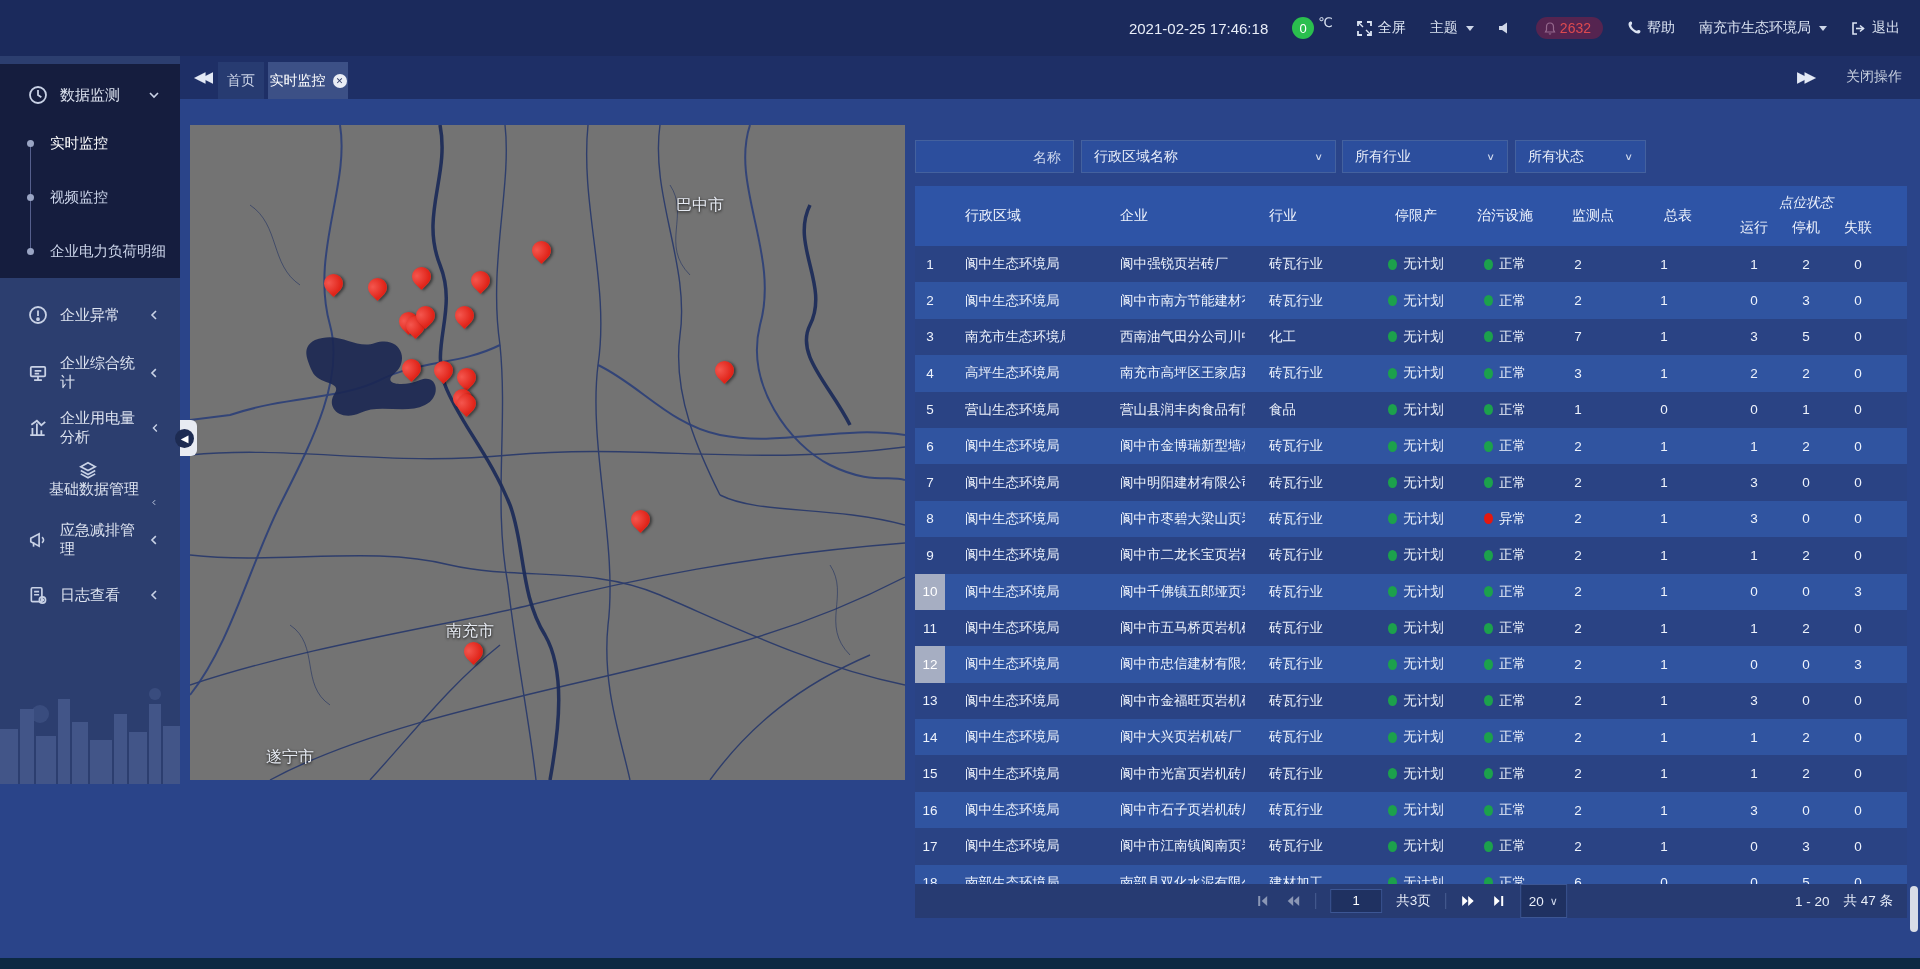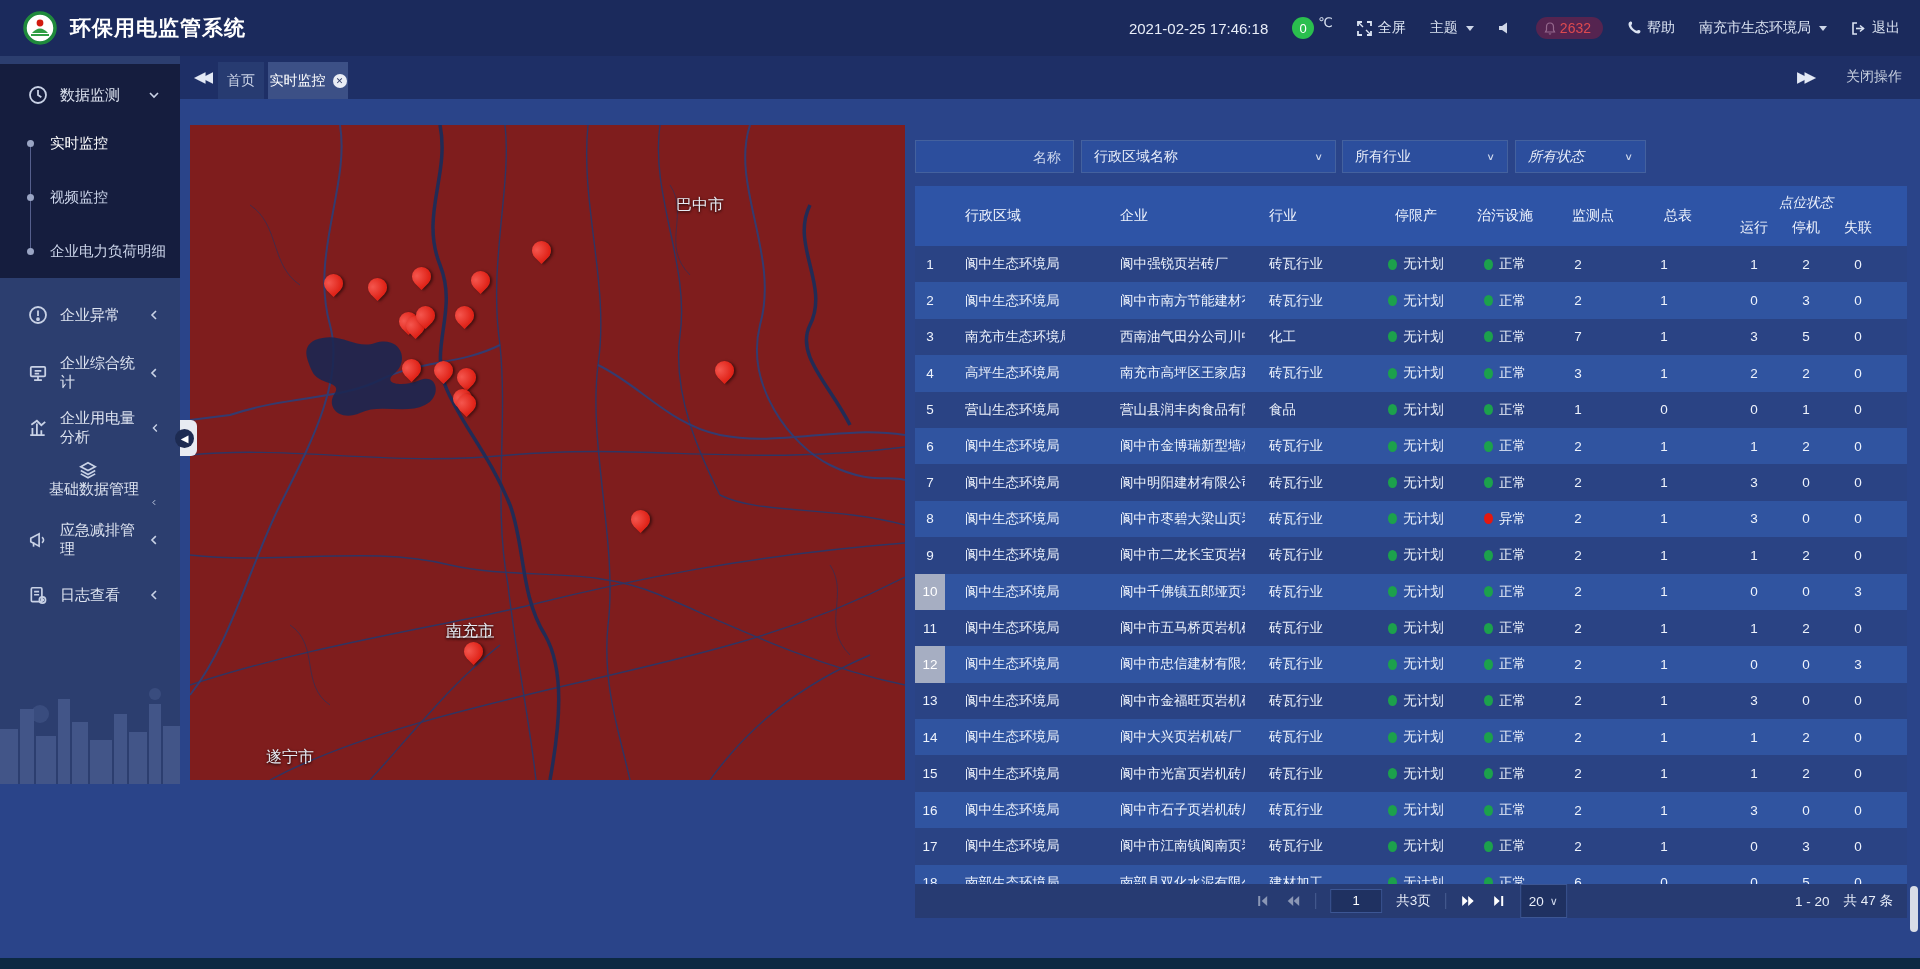--- a/index.html
+++ b/index.html
@@ -48,34 +48,34 @@
   .tab-right .arrows { letter-spacing:-4px; color:#e3e9f5; font-size:15px; cursor:pointer; }
 
   
   .statsbar { position:absolute; left:180px; top:96px; width:1740px; height:29px; background:#2f539f; display:flex; align-items:center; gap:52px; padding-left:13px; color:#f2f5fc; font-size:13.5px; z-index:5; }
   .stat-item { white-space:nowrap; }
 
   
   .content-bg { position:absolute; left:180px; top:125px; width:1740px; height:833px; background:#2a4489; }
 
   
-  .map { position:absolute; left:190px; top:125px; width:715px; height:655px; background:#7f1d1d; overflow:hidden; z-index:6; }
+  .map { position:absolute; left:190px; top:125px; width:715px; height:655px; background:#737373; overflow:hidden; z-index:6; }
   .map svg.roads { position:absolute; left:0; top:0; }
   .city-label { position:absolute; color:#e7ebf3; font-size:16px; text-shadow:0 1px 3px #000; transform:translate(-50%,-50%); white-space:nowrap; }
   .pin { position:absolute; width:19px; height:19px; background:radial-gradient(circle at 35% 30%, #f4564e, #e02318 70%); border-radius:50% 50% 50% 0; transform:rotate(-45deg); box-shadow:1px 2px 3px rgba(0,0,0,.5); cursor:pointer; }
 
   
   .filter-box { position:absolute; top:140px; height:33px; background:#2c4e9d; border:1px solid #44619e; display:flex; align-items:center; padding:0 12px; color:#e8edf8; font-size:14px; z-index:7; cursor:pointer; }
   .filter-box .fchev { margin-left:auto; color:#cfd8ec; font-size:12px; transform:scaleY(.8); }
   .f-name { left:915px; width:159px; padding:0; }
   .f-name input { width:100%; height:100%; background:transparent; border:none; outline:none; color:#e8edf8; font-size:14px; padding:0 12px; font-family:inherit;text-align:right; }
   .f-name input::placeholder { color:#ccd6ec; opacity:1; }
   .f-region { left:1081px; width:255px; }
   .f-industry { left:1342px; width:166px; }
-  .f-status { left:1515px; width:131px;font-style:italic; }
+  .f-status { left:1515px; width:131px; }
 
   
   .thead { position:absolute; left:915px; top:186px; width:992px; height:60px; background:#2e54a6; color:#f0f4fd; font-size:14px; z-index:7; }
   .thead-grid { display:grid; grid-template-columns:30px 120px 180px 130px 82px 96px 80px 90px 62px 42px 62px 1fr; height:100%; }
   .thead-grid .hc { display:flex; align-items:center; justify-content:center; }
   .thead-grid .h-left { justify-content:flex-start; }
   .hc.pad-reg { padding-left:20px; }
   .hc.pad-com { padding-left:55px; }
   .hc.pad-ind { padding-left:24px; }
   .hc.sub { align-items:flex-end; padding-bottom:9px; }
@@ -108,30 +108,20 @@
   .bottom-strip { position:absolute; left:0; bottom:0; width:1920px; height:11px; background:#0c2942; z-index:50; }
   .scroll-thumb { position:absolute; left:1910px; top:886px; width:8px; height:46px; background:#d9dde6; border-radius:4px; z-index:60; cursor:pointer; }
   svg { display:block; }
 </style>
 </head>
 <body>
 
 <div class="app">
 
   <header class="topbar">
-    <div class="brand">
-      <svg class="logo" viewBox="0 0 36 36">
-        <circle cx="18" cy="18" r="16" fill="#ffffff"></circle>
-        <circle cx="18" cy="18" r="15" fill="none" stroke="#1f8a3c" stroke-width="3.5"></circle>
-        <path d="M10 23 Q18 14 26 23 Z" fill="#2f9e44"></path>
-        <circle cx="18" cy="13" r="3.4" fill="#d11a0f"></circle>
-        <path d="M9 25 h18" stroke="#2f9e44" stroke-width="2"></path>
-      </svg>
-      <div class="app-title">环保用电监管系统</div>
-    </div>
     <div class="top-right">
       <span class="datetime">2021-02-25 17:46:18</span>
       <span class="temp">
         <span class="temp-badge">0</span>
         <span class="temp-unit">℃</span>
       </span>
       <span class="tb-item">
         <svg width="15" height="15" viewBox="0 0 15 15" fill="none" stroke="#dbe3f2" stroke-width="1.8">
           <path d="M1 5 V1 H5 M10 1 H14 V5 M14 10 V14 H10 M5 14 H1 V10"></path>
           <path d="M1 1 L6 6 M14 14 L9 9" stroke-width="1.4"></path>
@@ -331,21 +321,21 @@
         <path d="M250,0 C260,50 230,90 250,140 C268,185 240,220 255,260 C268,295 300,330 320,380 C335,420 330,470 355,510 C375,545 370,600 360,655"></path>
         <path d="M620,80 C600,120 640,160 620,200 C605,230 640,260 660,300"></path>
       </g>
       <path d="M125,215 C150,205 165,225 185,218 C210,210 220,235 205,248 C190,260 215,262 230,255 C248,248 252,272 235,280 C215,290 190,278 170,288 C150,297 135,282 145,268 C152,256 128,260 122,246 C116,232 112,222 125,215 Z" fill="#1b2752" opacity=".9"></path>
       <g fill="none" stroke="#223262" stroke-width="1" opacity=".6">
         <path d="M60,80 C90,100 80,140 110,160 M480,60 C500,90 470,120 500,150 M640,440 C660,470 630,500 660,530 M100,500 C130,520 110,560 140,580"></path>
       </g>
     </svg>
     <div id="cities-layer">
         <span class="city-label" style="left: 510px; top: 80px;">巴中市</span>
-        <span class="city-label" style="left: 280px; top: 506px; text-decoration: underline;">南充市</span>
+        <span class="city-label" style="left: 280px; top: 506px;">南充市</span>
         <span class="city-label" style="left: 100px; top: 632px;">遂宁市</span>
       </div>
     <div id="pins-layer">
         <div class="pin" style="left: 134px; top: 149px;"></div>
         <div class="pin" style="left: 178px; top: 153px;"></div>
         <div class="pin" style="left: 222px; top: 142px;"></div>
         <div class="pin" style="left: 281px; top: 146px;"></div>
         <div class="pin" style="left: 342px; top: 116px;"></div>
         <div class="pin" style="left: 209px; top: 187px;"></div>
         <div class="pin" style="left: 216px; top: 191px;"></div>

